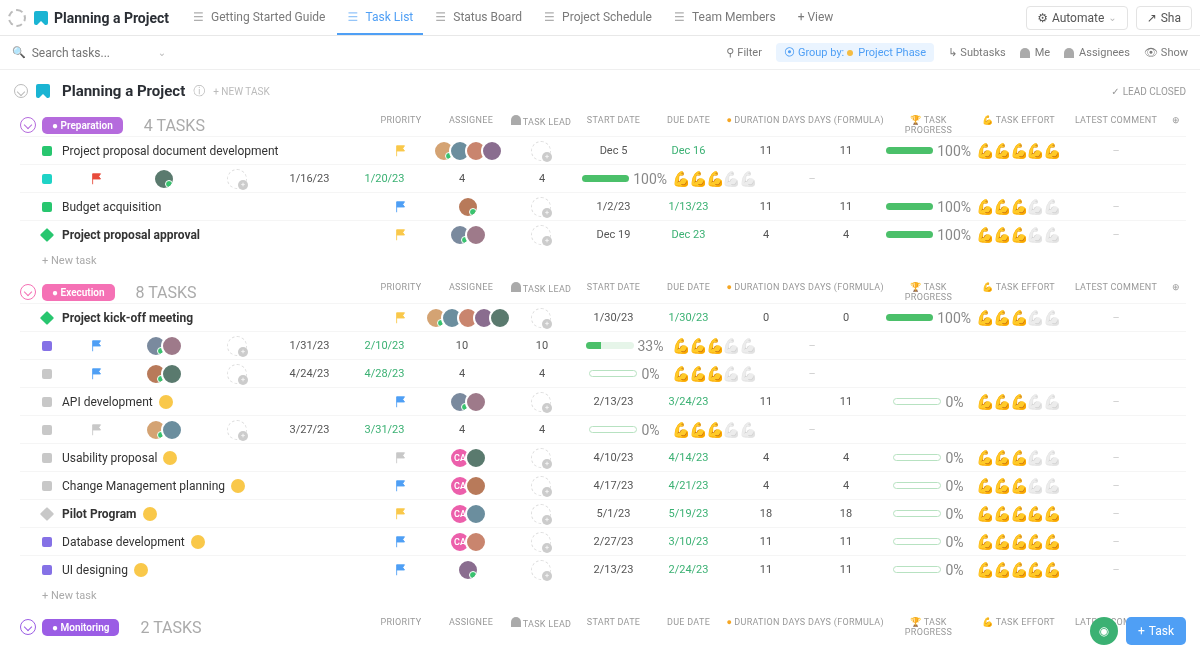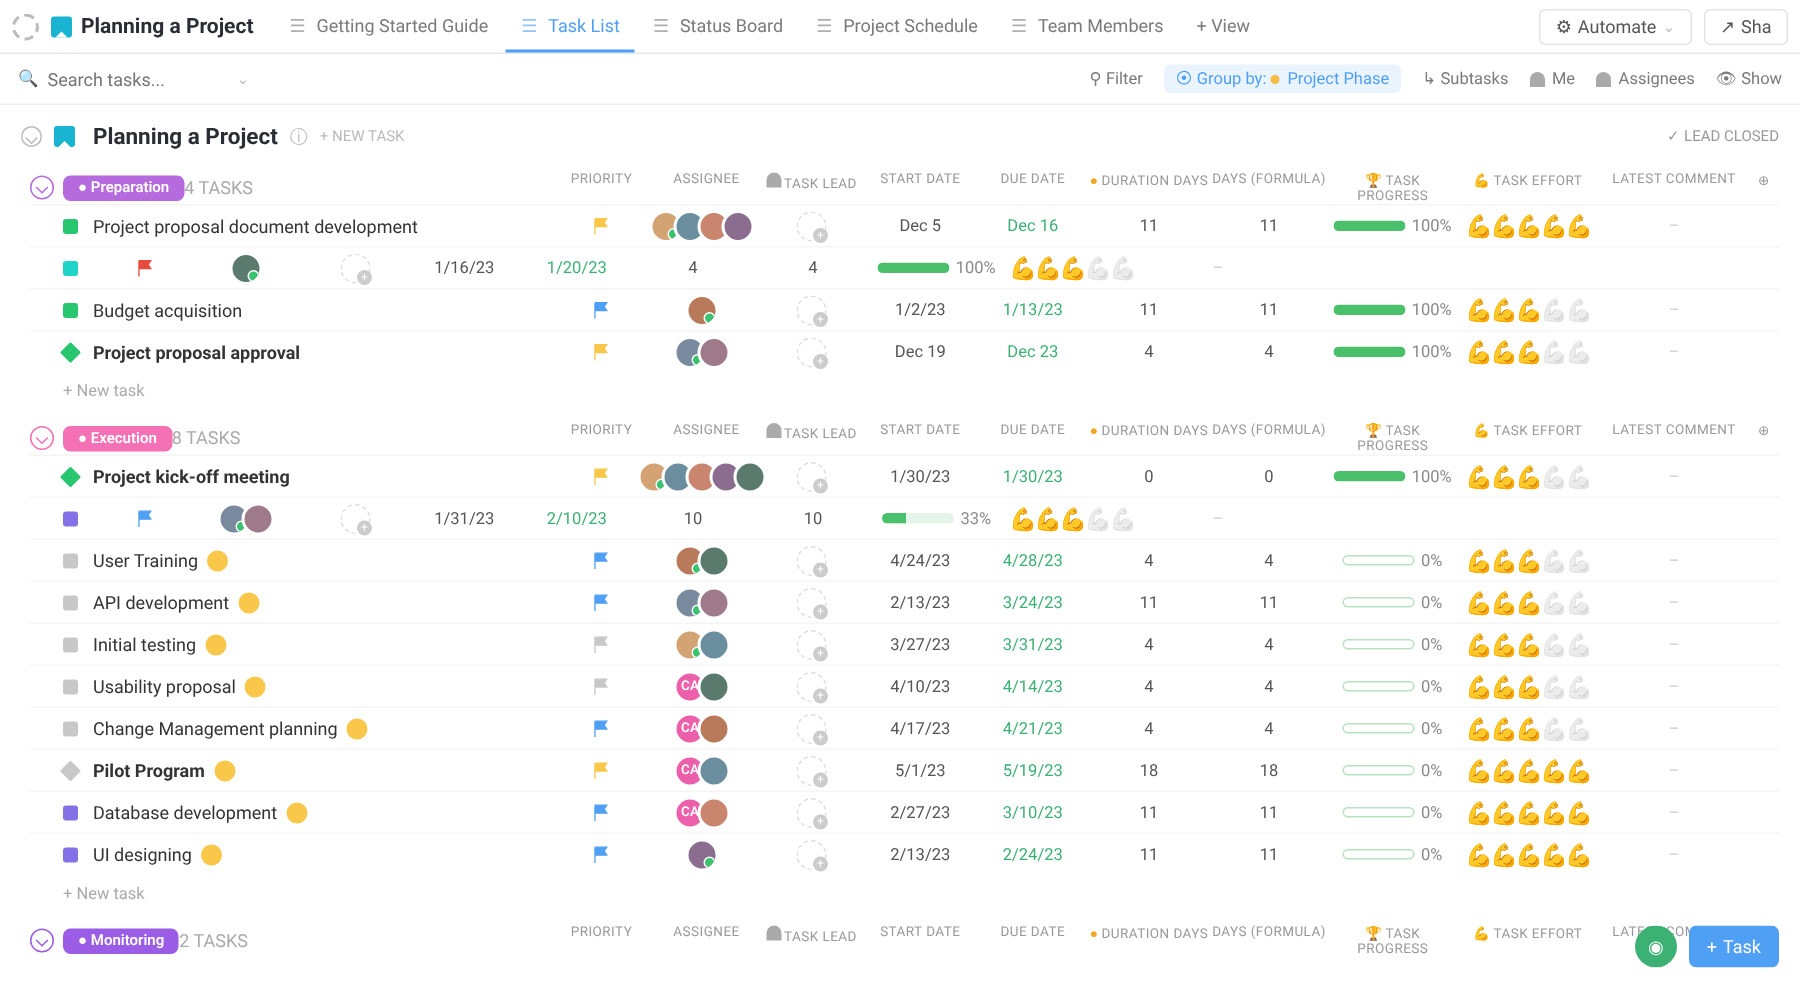--- a/index.html
+++ b/index.html
@@ -27,22 +27,22 @@
 .hname{font-weight:700;font-size:15px}
 .info{color:#bbb}
 .newtask{color:#bbb;font-size:10px}
 .hide-closed{margin-left:auto;color:#999;font-size:10px;display:flex;align-items:center;gap:3px}
 .group{margin:6px 14px 10px 20px}
 .ghead{display:flex;align-items:center;font-size:10px;color:#999;height:22px}
 .gcoll{width:16px;height:16px;border:1.5px solid #b56bdd;border-radius:50%;position:relative;margin-right:6px}
 .gcoll:after{content:"";position:absolute;top:4px;left:4px;width:5px;height:5px;border-right:1.5px solid #b56bdd;border-bottom:1.5px solid #b56bdd;transform:rotate(45deg)}
 .gcoll.pink{border-color:#f571b5}.gcoll.pink:after{border-color:#f571b5}
 .gcoll.pur{border-color:#9b5de5}.gcoll.pur:after{border-color:#9b5de5}
-.gpill{padding:3px 10px;border-radius:5px;color:#fff;font-size:10px;font-weight:600;margin-right:0}
-.gcount{color:#aaa;font-size:12px}
+.gpill{padding:3px 10px;border-radius:5px;color:#fff;font-size:10px;font-weight:600;margin-right:21px}
+.gcount{color:#aaa;font-size:16px}
 .cols{display:flex;margin-left:auto;gap:0}
 .col{text-align:center;font-size:9px;color:#999;letter-spacing:.3px}
 .c-pri{width:70px}.c-ass{width:70px}.c-lead{width:70px}.c-start{width:75px}.c-due{width:75px}.c-dur{width:80px}.c-days{width:80px}.c-prog{width:85px}.c-eff{width:95px}.c-com{width:100px}.c-add{width:20px}
 .row{display:flex;align-items:center;height:28px;font-size:12px;border-top:1px solid #f5f5f5}
 .stat{width:10px;height:10px;border-radius:2px;margin-left:22px;margin-right:10px}
 .stat.diamond{transform:rotate(45deg);border-radius:1px}
 .tname{flex:1;display:flex;align-items:center;gap:6px;color:#333}
 .bold{font-weight:700}
 .badge-red{width:14px;height:14px;background:#e84b3c;border-radius:50%;display:flex;align-items:center;justify-content:center;color:#fff;font-size:9px}
 .badge-yel{width:14px;height:14px;background:#f9c84a;border-radius:50%}
@@ -51,21 +51,21 @@
 .cell{text-align:center;font-size:11px;color:#555;display:flex;align-items:center;justify-content:center}
 .avs{display:flex;justify-content:center}
 .av{width:22px;height:22px;border-radius:50%;background:#ddd;border:2px solid #fff;margin-left:-6px;position:relative;overflow:hidden;font-size:9px;display:flex;align-items:center;justify-content:center;color:#fff;font-weight:600}
 .av.online:after{content:"";position:absolute;bottom:0;right:0;width:6px;height:6px;background:#39c36f;border-radius:50%;border:1px solid #fff}
 .av.ca{background:#ec5fab}
 .lead{width:20px;height:20px;border:1px dashed #ddd;border-radius:50%;position:relative;margin:0 auto}
 .lead:after{content:"+";position:absolute;bottom:-2px;right:-2px;width:10px;height:10px;background:#ccc;border-radius:50%;color:#fff;font-size:8px;display:flex;align-items:center;justify-content:center}
 .due-g{color:#3bb173}
 .pbar{width:48px;height:7px;background:#e6f5e9;border-radius:4px;overflow:hidden;margin-right:4px}
 .pfill{height:100%;background:#4bc06a}
-.ppct{font-size:11px;color:#888}
+.ppct{font-size:14px;color:#888}
 .prog0 .pbar{background:#fff;border:1px solid #b7e2c1}
 .eff{letter-spacing:-2px;font-size:15px}
 .dash{color:#ccc}
 .newt{color:#aaa;font-size:11px;padding:6px 0 4px 22px;cursor:pointer}
 .fab{position:fixed;bottom:14px;right:14px;display:flex;gap:8px}
 .fab-g{width:28px;height:28px;background:#3bb173;border-radius:50%;display:flex;align-items:center;justify-content:center;color:#fff}
 .fab-b{background:#4f9ff5;color:#fff;padding:6px 12px;border-radius:5px;font-size:12px;display:flex;align-items:center;gap:4px}
 .person-ico{width:10px;height:10px;display:inline-block;background:#aaa;border-radius:50% 50% 0 0;position:relative;margin-right:2px}
 .coin{color:#f5a623;margin-right:2px}
 .trophy{color:#c9a645;margin-right:2px}
@@ -390,26 +390,20 @@
             <div class="pfill" style="width:33%"></div>
           </div>
           <span class="ppct">33%</span>
         </div>
     <div class="cell c-eff eff">💪💪💪<span style="filter:grayscale(1);opacity:.35">💪</span><span style="filter:grayscale(1);opacity:.35">💪</span></div>
     <div class="cell c-com dash">–</div>
     <div class="cell c-add"></div>
   </div>
       <div class="row">
     <div class="stat " style="background:#c8c8c8"></div>
-    <div class="tname">
-      <span class="">User Training</span>
-
-      <span class="badge-yel"></span>
-
-    </div>
     <div class="cell c-pri">
           <svg class="flag" viewBox="0 0 16 16">
             <path d="M3 2v12M3 2h9l-2 3 2 3H3" fill="#4f9ff5" stroke="#4f9ff5"></path>
           </svg>
         </div>
     <div class="cell c-ass">
           <div class="avs">
             <div class="av online" style="background:#b87a5a"></div>
             <div class="av" style="background:#5a7a6e"></div>
           </div>
@@ -462,26 +456,20 @@
             <div class="pfill" style="width:0%"></div>
           </div>
           <span class="ppct">0%</span>
         </div>
     <div class="cell c-eff eff">💪💪💪<span style="filter:grayscale(1);opacity:.35">💪</span><span style="filter:grayscale(1);opacity:.35">💪</span></div>
     <div class="cell c-com dash">–</div>
     <div class="cell c-add"></div>
   </div>
       <div class="row">
     <div class="stat " style="background:#c8c8c8"></div>
-    <div class="tname">
-      <span class="">Initial testing</span>
-
-      <span class="badge-yel"></span>
-
-    </div>
     <div class="cell c-pri">
           <svg class="flag" viewBox="0 0 16 16">
             <path d="M3 2v12M3 2h9l-2 3 2 3H3" fill="#c8c8c8" stroke="#c8c8c8"></path>
           </svg>
         </div>
     <div class="cell c-ass">
           <div class="avs">
             <div class="av online" style="background:#d4a373"></div>
             <div class="av" style="background:#6b8e9e"></div>
           </div>

